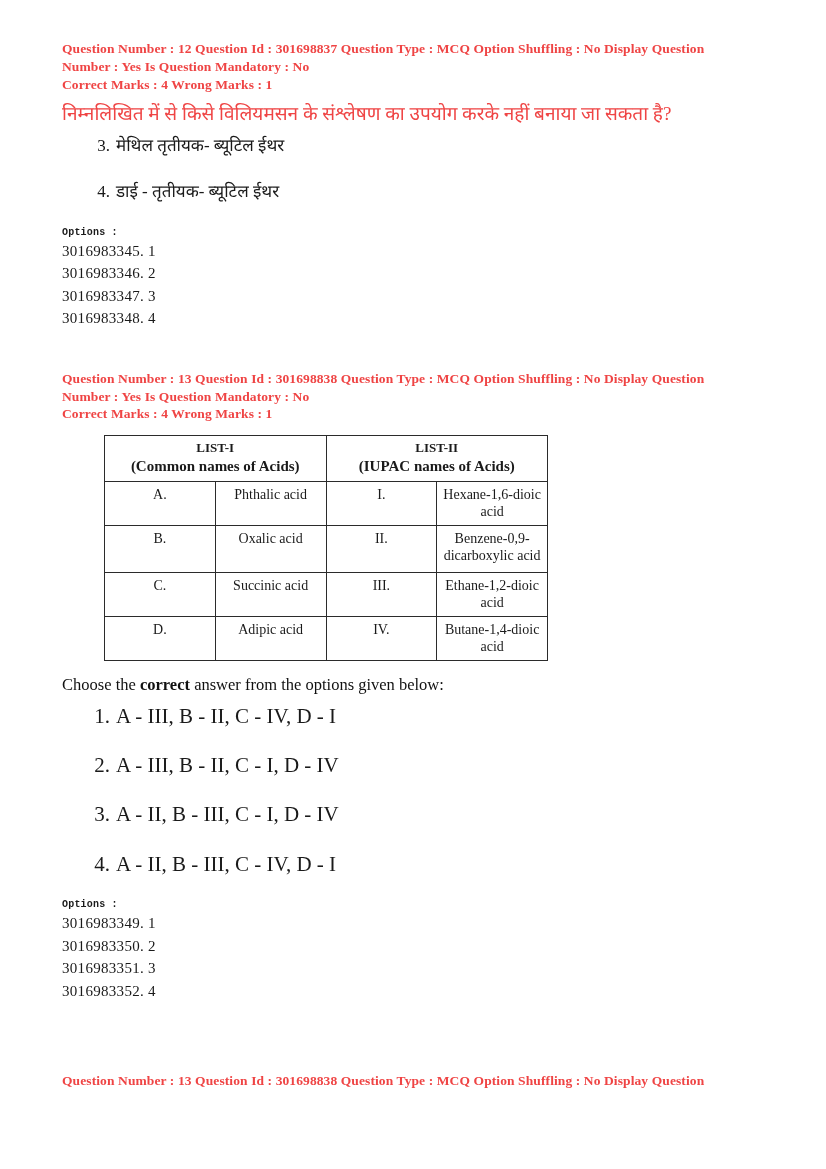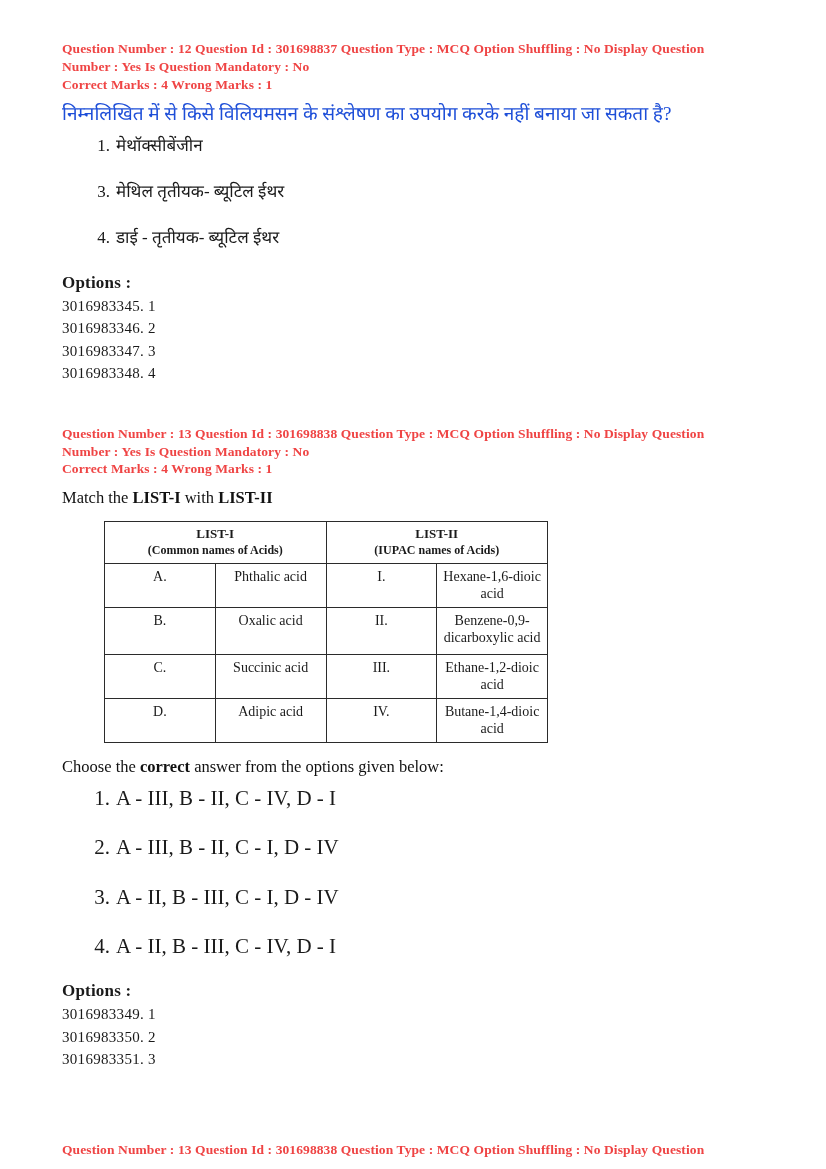--- a/index.html
+++ b/index.html
@@ -34,21 +34,21 @@
   .qmeta .line {
     display: block;
     white-space: pre-wrap;
   }
   .qtext-hindi {
     font-family: "Liberation Serif", serif;
     font-size: 19px;
     line-height: 1.5;
     margin-top: 7px;
     margin-bottom: 4px;
-    color: #1d4ed8;
+    color: #ef4444;
   }
   .qtext-en {
     font-family: "Liberation Serif", serif;
     font-size: 16.5px;
     line-height: 1.4;
     margin-top: 8px;
     margin-bottom: 6px;
     color: #111;
   }
   .qtext-en .b {
@@ -71,24 +71,25 @@
     width: 20px;
     text-align: right;
     margin-right: 6px;
   }
   ol.choices.hindi li {
     font-size: 17px;
     margin-bottom: 23px;
   }
   .opt-head {
     font-weight: bold;
-    font-size: 17px;
+    font-size: 10px;
     margin-top: 2px;
     margin-bottom: 2px;
     letter-spacing: 0.2px;
+    font-family: Liberation Mono, monospace;
   }
   .opt-row {
     font-size: 15px;
     line-height: 1.5;
     letter-spacing: 0.3px;
   }
   .spacer-lg {
     height: 36px;
   }
   table.matchtable {
@@ -107,21 +108,21 @@
   }
   table.matchtable th {
     text-align: center;
     font-weight: bold;
     font-size: 13px;
     padding: 4px 4px;
     line-height: 1.3;
   }
   table.matchtable th .sub {
     font-weight: bold;
-    font-size: 12px;
+    font-size: 15px;
     display: block;
   }
   td.key {
     width: 24px;
     text-align: center;
     font-size: 13.5px;
     padding-left: 2px;
     padding-right: 2px;
   }
   td.val {
@@ -144,23 +145,20 @@
     <div class="qmeta">
       <span class="line">Question Number : 12 Question Id : 301698837 Question Type : MCQ Option Shuffling : No Display Question</span>
       <span class="line">Number : Yes Is Question Mandatory : No</span>
       <span class="line">Correct Marks : 4 Wrong Marks : 1</span>
     </div>
 
     <div class="qtext-hindi">निम्नलिखित में से किसे विलियमसन के संश्लेषण का उपयोग करके नहीं बनाया जा सकता है?</div>
 
     <ol class="choices hindi">
       <li>
-        <span class="num">1.</span><span>मेथॉक्सीबेंजीन</span>
-      </li>
-      <li>
         <span class="num">3.</span><span>मेथिल तृतीयक- ब्यूटिल ईथर</span>
       </li>
       <li>
         <span class="num">4.</span><span>डाई - तृतीयक- ब्यूटिल ईथर</span>
       </li>
     </ol>
 
     <div class="opt-head">Options :</div>
     <div class="opt-row">3016983345. 1</div>
     <div class="opt-row">3016983346. 2</div>
@@ -170,23 +168,20 @@
 
   <div class="spacer-lg"></div>
 
   <div class="qblock">
     <div class="qmeta">
       <span class="line">Question Number : 13 Question Id : 301698838 Question Type : MCQ Option Shuffling : No Display Question</span>
       <span class="line">Number : Yes Is Question Mandatory : No</span>
       <span class="line">Correct Marks : 4 Wrong Marks : 1</span>
     </div>
 
-    <div class="qtext-en">
-      <span>Match the </span><span class="b">LIST-I</span><span> with </span><span class="b">LIST-II</span>
-    </div>
 
     <table class="matchtable">
       <thead>
         <tr>
           <th colspan="2">
             <span>LIST-I</span>
             <span class="sub">(Common names of Acids)</span>
           </th>
           <th colspan="2">
             <span>LIST-II</span>
@@ -238,20 +233,21 @@
       </li>
       <li>
         <span class="num">4.</span><span>A - II, B - III, C - IV, D - I</span>
       </li>
     </ol>
 
     <div class="opt-head">Options :</div>
     <div class="opt-row">3016983349. 1</div>
     <div class="opt-row">3016983350. 2</div>
     <div class="opt-row">3016983351. 3</div>
+    <div class="opt-row">3016983352. 4</div>
   </div>
 
   <div class="spacer-lg"></div>
 
   <div class="qblock footer-block">
     <div class="qmeta">
       <span class="line">Question Number : 13 Question Id : 301698838 Question Type : MCQ Option Shuffling : No Display Question</span>
 
     </div>
   </div>

